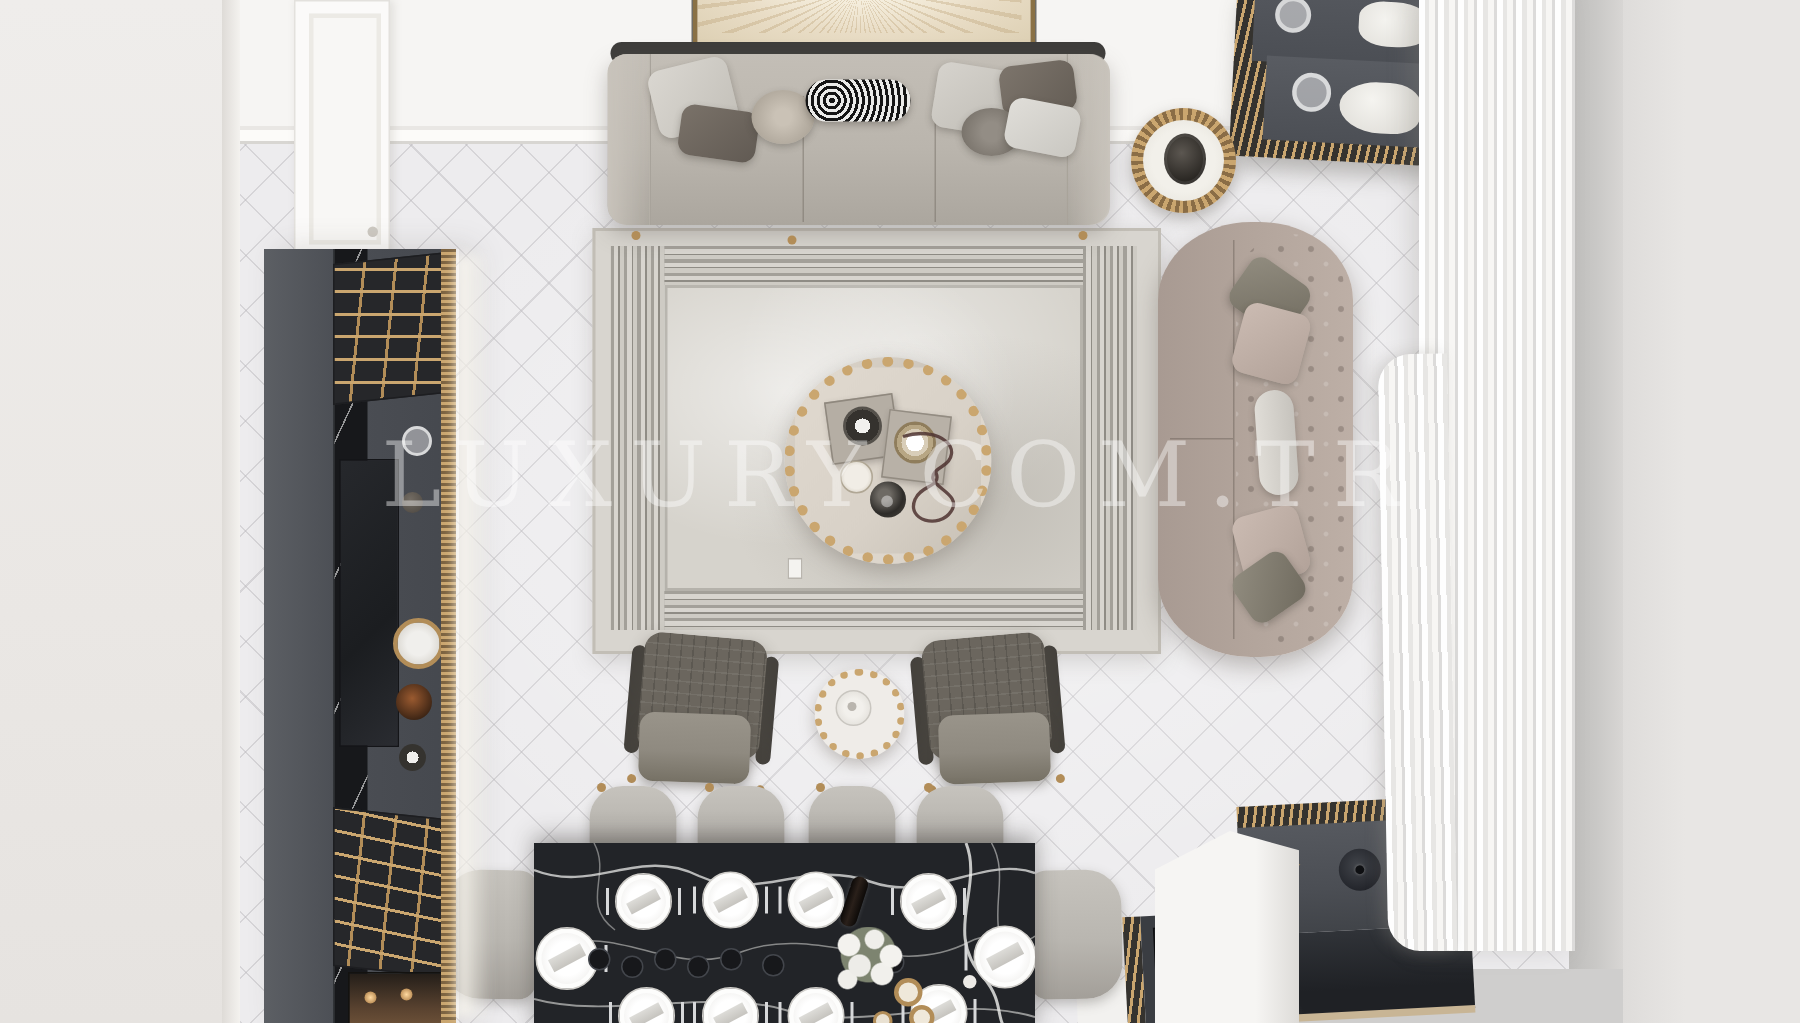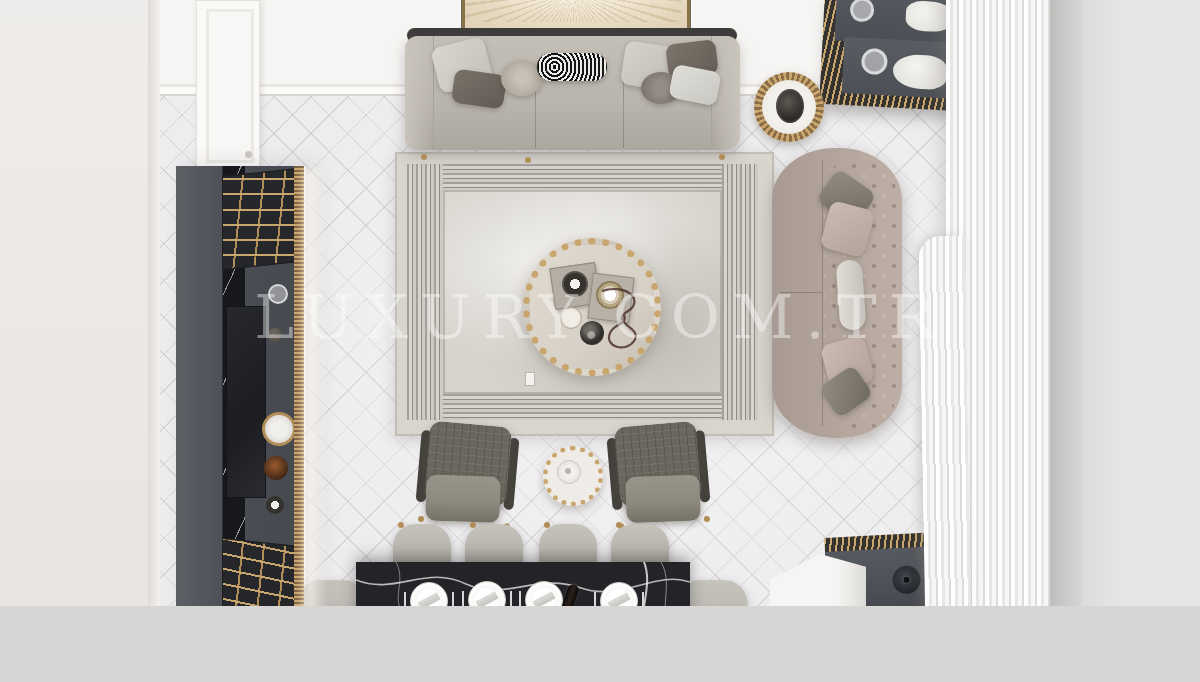--- a/index.html
+++ b/index.html
@@ -1,16 +1,16 @@
 <!DOCTYPE html>
 <html style="--wall: #f6f5f3; --floor: #edecee; --outer-left: #eae7e4; --outer-right: #e8e6e4; --wall-edge: #c9c8c6; --anthracite: #4b4e54; --anthracite-dark: #32353a; --black-marble: #222428; --brass: #b28d58; --brass-light: #caa66f; --rug: #d8d5cf; --rug-stripe: #8f8c85; --sofa: #bab5ad; --sofa-back: #3e3d3b; --chesterfield: #b2a49b; --armchair: #6b665e; --armchair-cushion: #8f8a80; --dining-chair: #b9b6b0; --ottoman: #d8d1c7; --curtain: #f4f3f1; --plate: #f4f3f1;"><head>
 <meta charset="utf-8">
 <style>
   html,body{margin:0;padding:0;background:#d8d6d4;}
-  .stage{position:relative;width:1200px;height:606px;overflow:hidden;
+  .stage{position:relative;width:1200px;height:682px;overflow:hidden;
          background:var(--floor,#edecee);font-family:"DejaVu Serif",serif;}
   .abs{position:absolute;}
   .r{border-radius:50%;}
   .pillow{border-radius:9px;box-shadow:0 2px 5px rgba(60,55,50,.30);}
   .plate{border-radius:50%;background:radial-gradient(circle,#ffffff 0 40%,#f1f0ee 70%,#e2e0dd 100%);
          border:1px solid #cfcdc9;box-shadow:inset 0 0 0 3px #fdfdfc;}
   .plate::before,.plate::after{content:"";position:absolute;top:50%;width:2px;height:18px;
          margin-top:-9px;background:#d7d8da;}
   .plate::before{left:-7px;} .plate::after{right:-7px;}
   .napkin{position:absolute;left:20%;top:38%;width:60%;height:22%;

